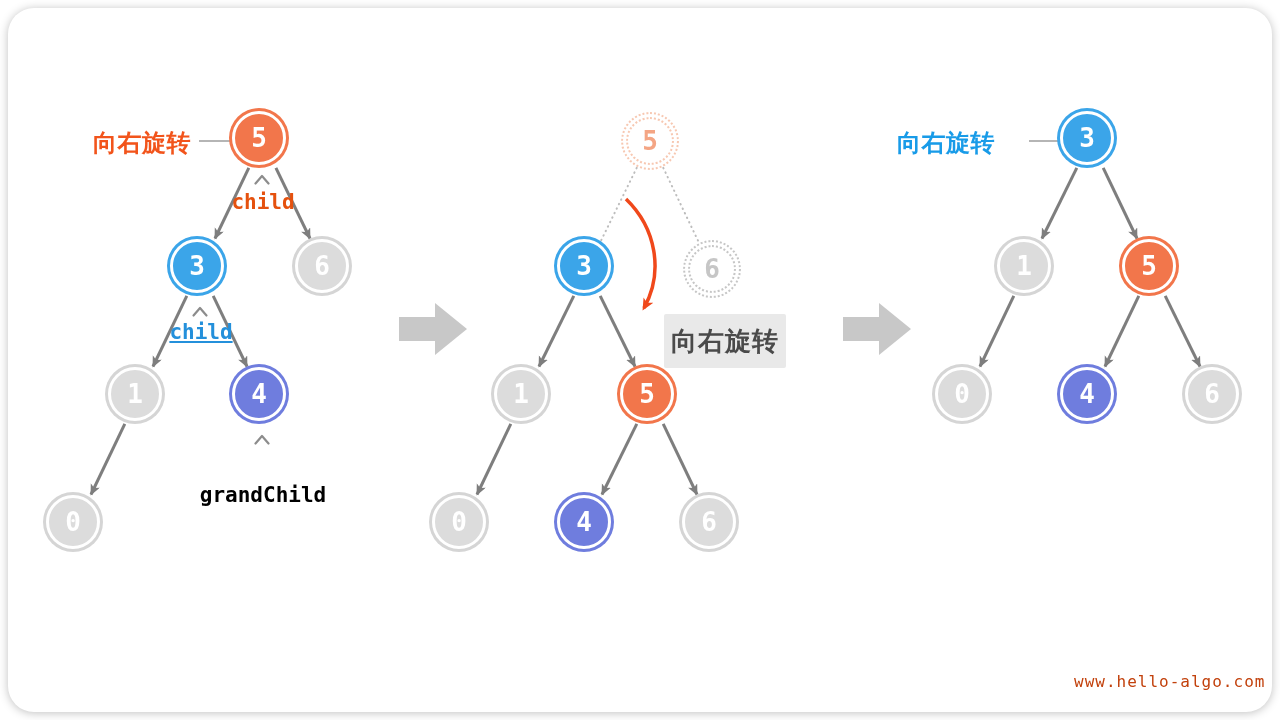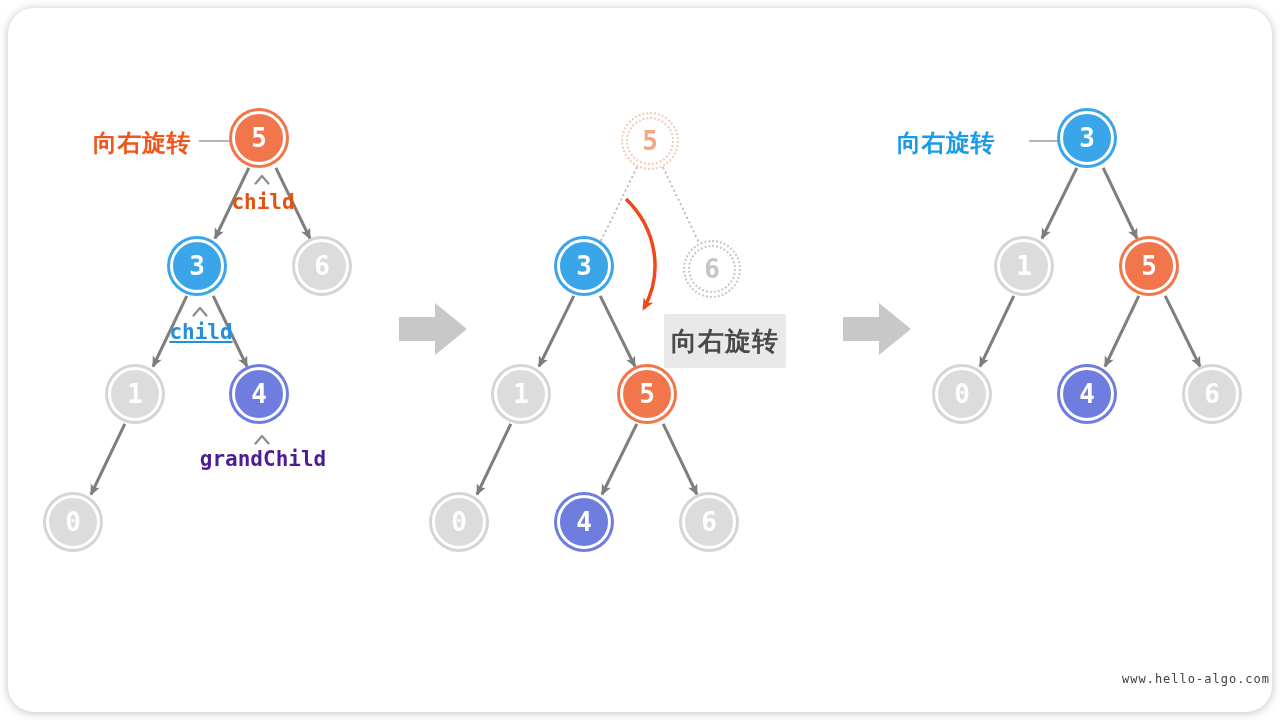--- a/index.html
+++ b/index.html
@@ -49,33 +49,33 @@
   .cjk-label.orange-text { color:#F2541B; }
   .cjk-label.blue-text { color:#189BE8; }
 
   .code-label {
     position:absolute; transform:translateX(-50%);
     font-family:"DejaVu Sans Mono", monospace; font-weight:bold; font-size:21px;
     z-index:2; white-space:nowrap;
   }
   .code-label.orange-text { color:#E5510E; }
   .code-label.blue-text { color:#2490DB;text-decoration:underline; }
-  .code-label.indigo-text { color:#4c1d95; }
+  .code-label.indigo-text { color:#000000;margin-top:36px; }
 
   .rotate-box {
     position:absolute; left:664px; top:314px; width:122px; height:54px;
     background:#E9E9E9; border-radius:2px;
     display:flex; align-items:center; justify-content:center;
     color:#4A4A4A; font-weight:bold; font-size:26px; letter-spacing:1px;
     z-index:2;
   }
   .watermark {
-    position:absolute; left:1122px; top:672px;
-    font-family:"DejaVu Sans Mono", monospace; font-size:12px;
-    color:#404040; letter-spacing:1px; z-index:2;
+    position:absolute; left:1074px; top:672px;
+    font-family:"DejaVu Sans Mono", monospace; font-size:16px;
+    color:#c2410c; letter-spacing:1px; z-index:2;
   }
 </style>
 </head>
 <body>
 
 <div class="card"></div>
 
 <svg class="overlay" width="1280" height="720" viewBox="0 0 1280 720">
   <defs>
     <marker id="ah" markerUnits="userSpaceOnUse" markerWidth="16" markerHeight="14" refX="10" refY="5" orient="auto">

